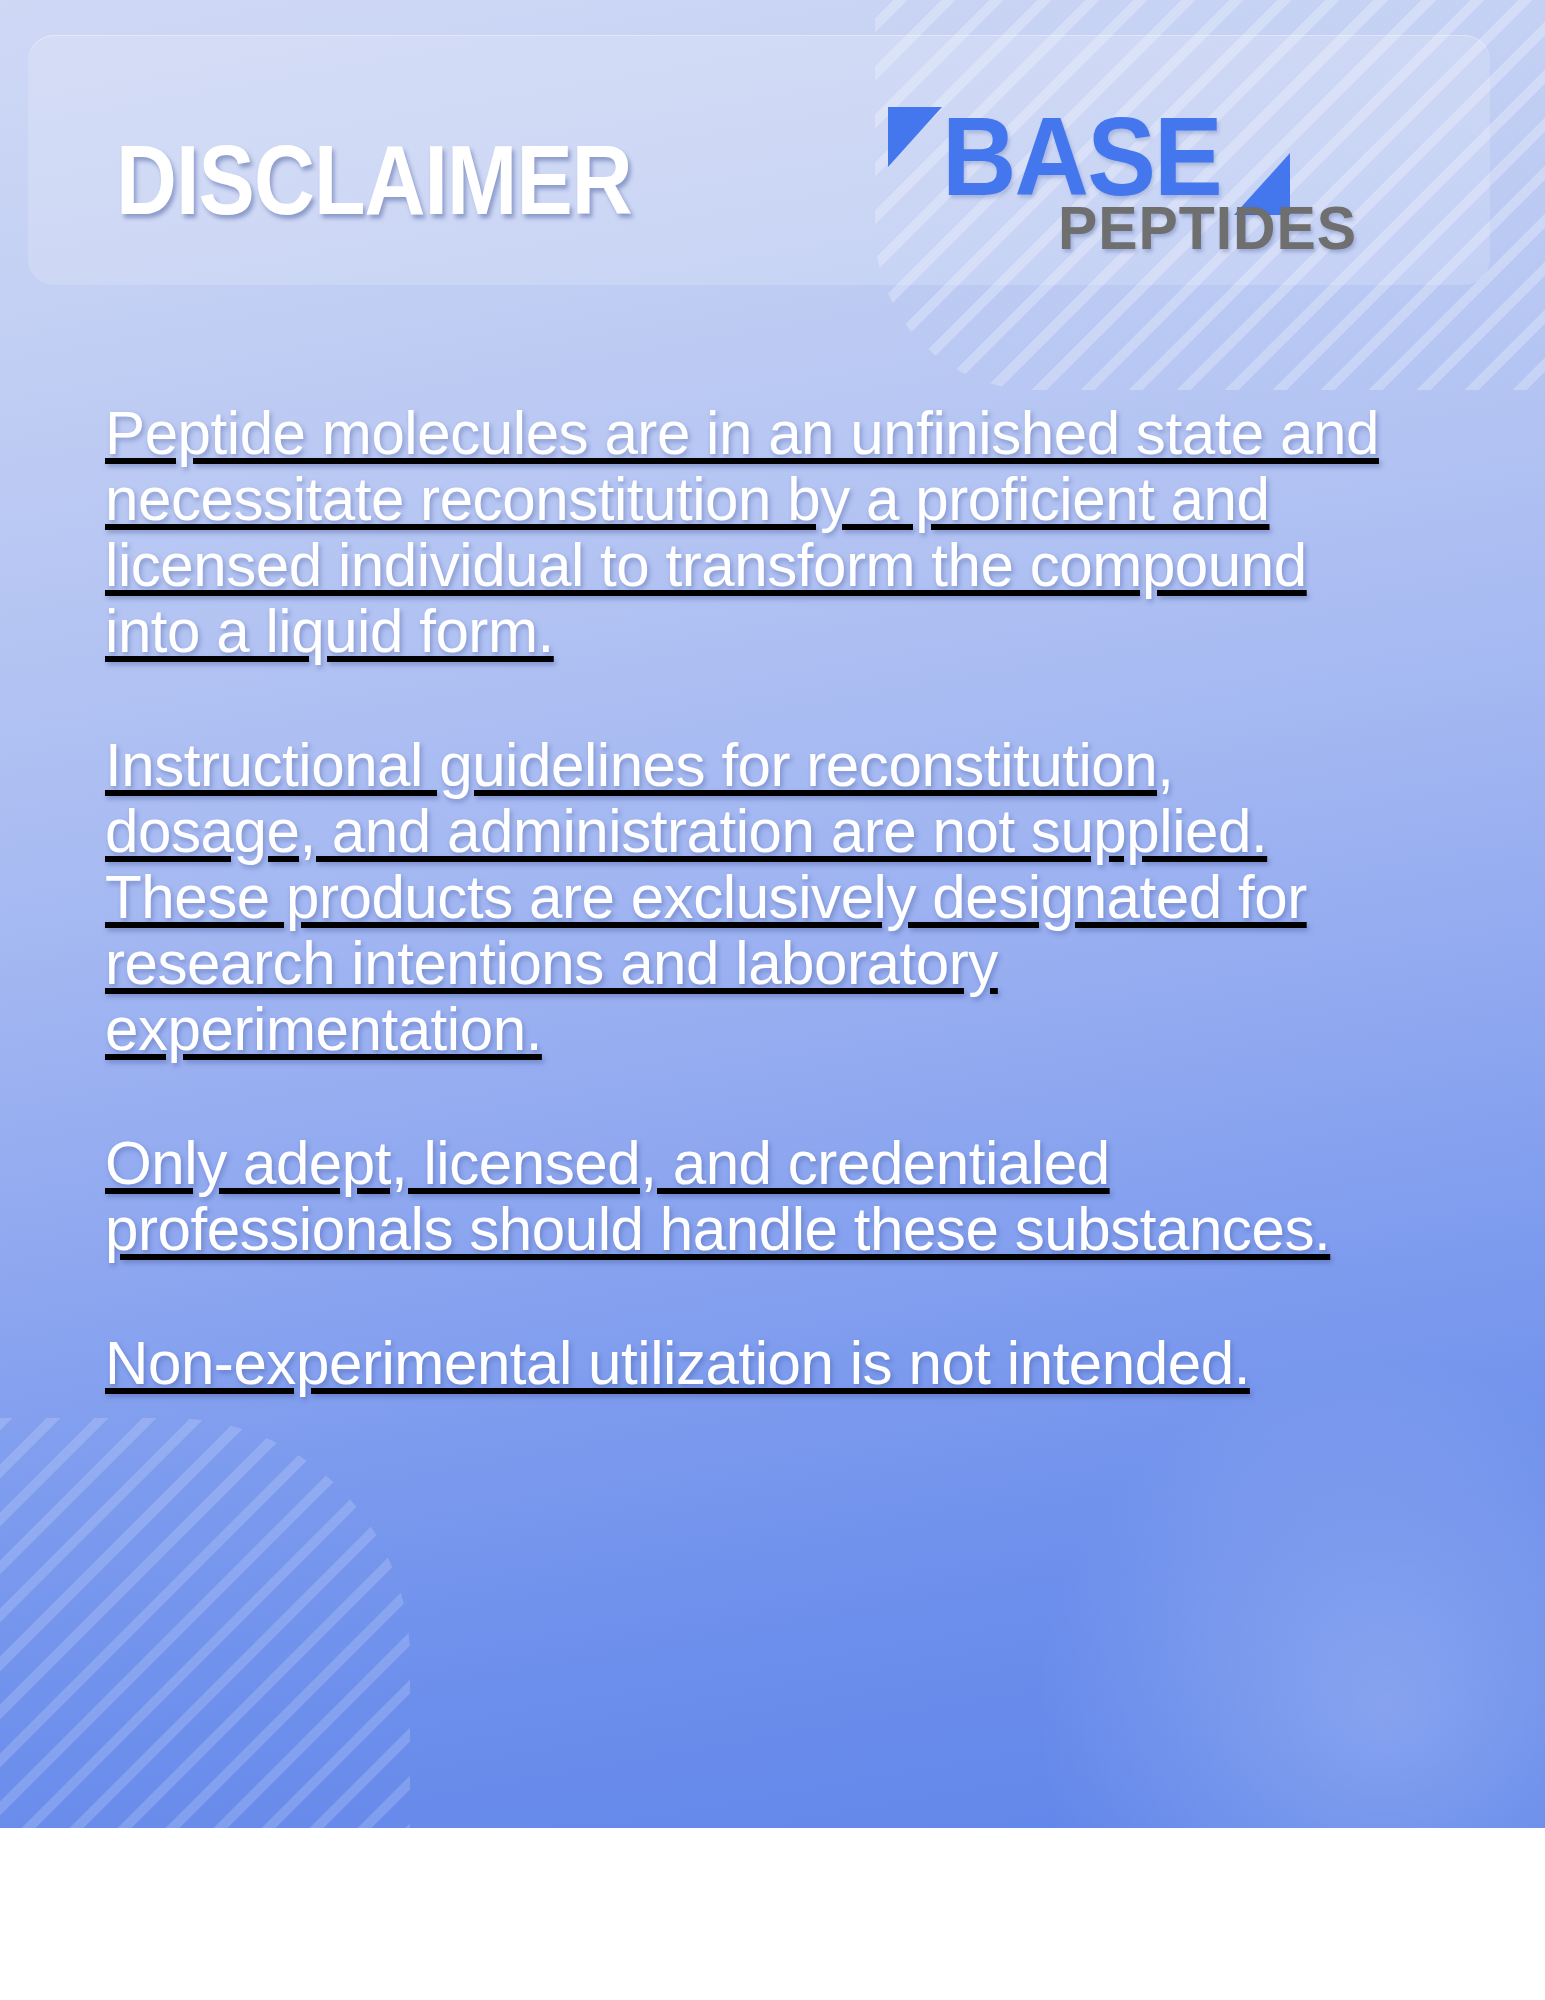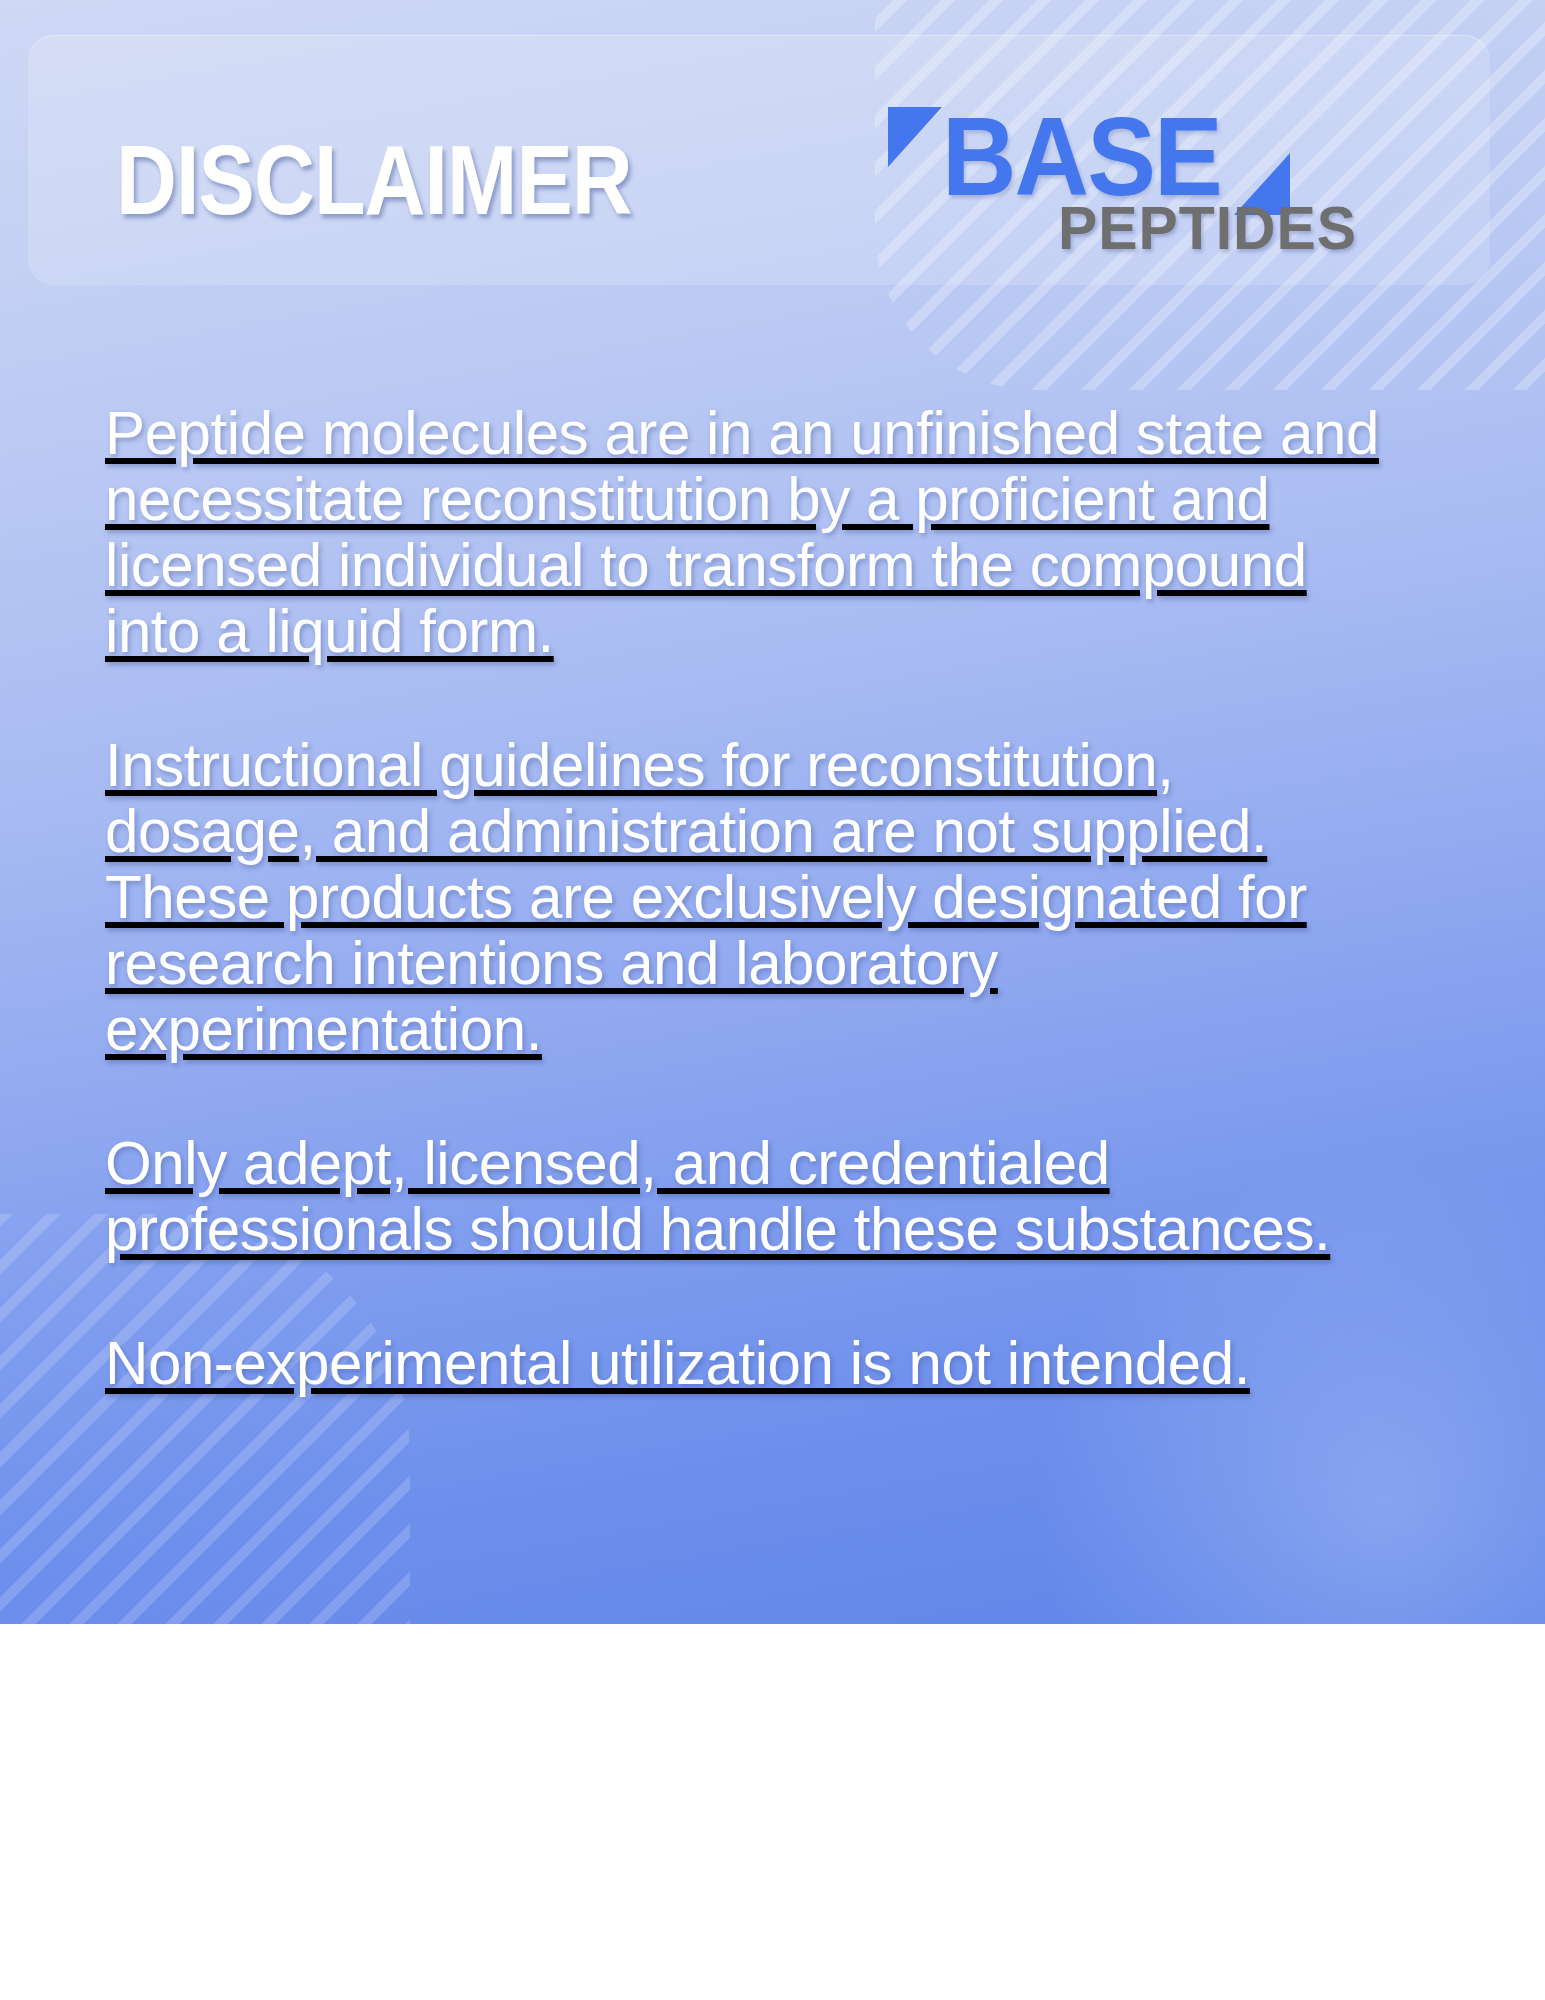--- a/index.html
+++ b/index.html
@@ -9,21 +9,21 @@
   body {
     width: 1545px;
     height: 2000px;
     font-family: "Liberation Sans", sans-serif;
     overflow: hidden;
   }
 
   #page {
     position: relative;
     width: 1545px;
-    height: 1624px;
+    height: 1828px;
     background: linear-gradient(170deg,
         #cfd8f5 0%,
         #c6d2f4 12%,
         #b9c8f3 26%,
         #a8bbf2 42%,
         #92aaf0 58%,
         #7d9bee 72%,
         #6d8fec 84%,
         #5f85ea 100%);
     overflow: hidden;

